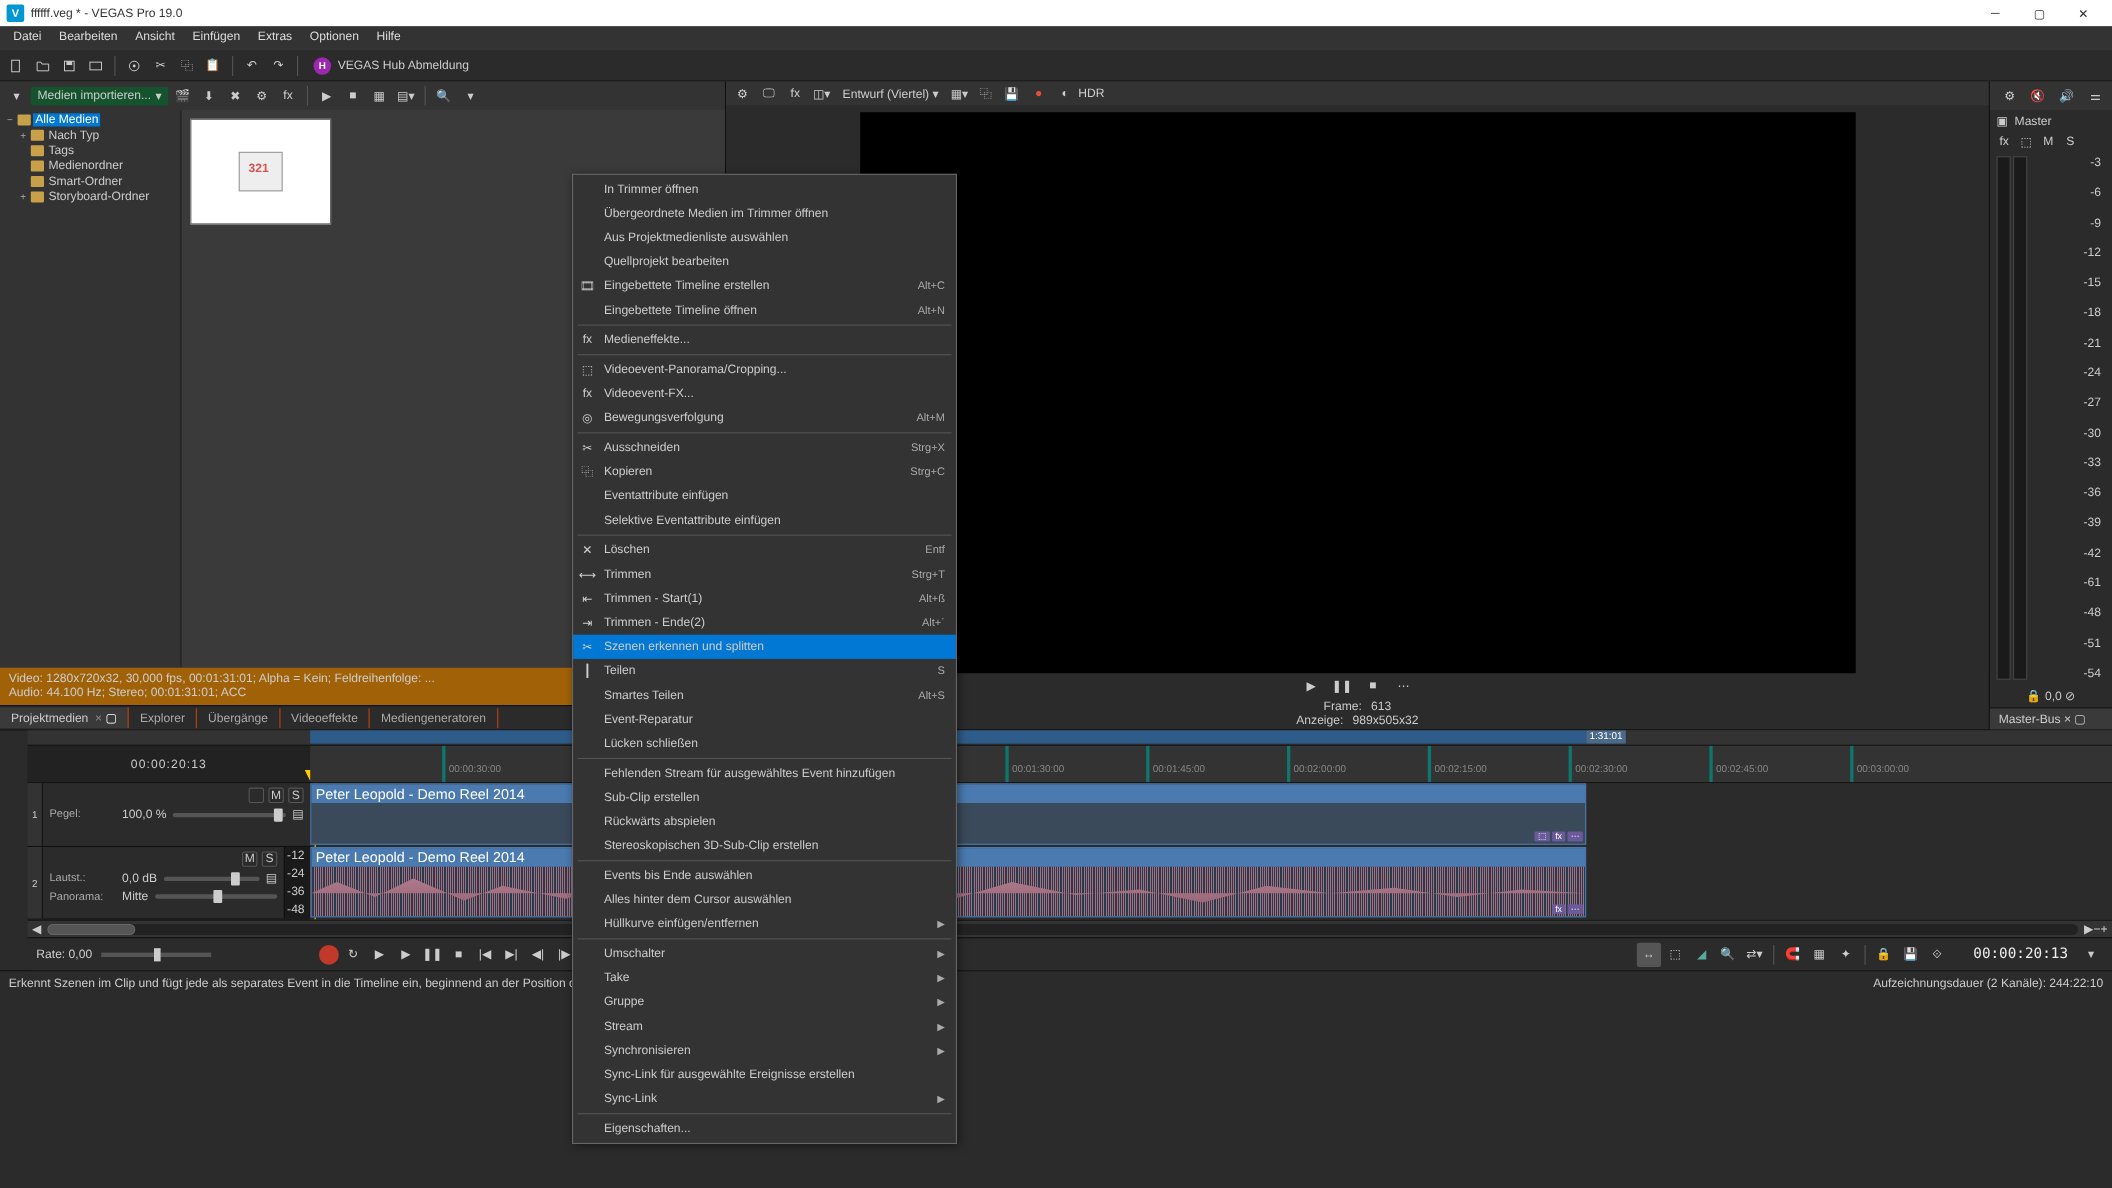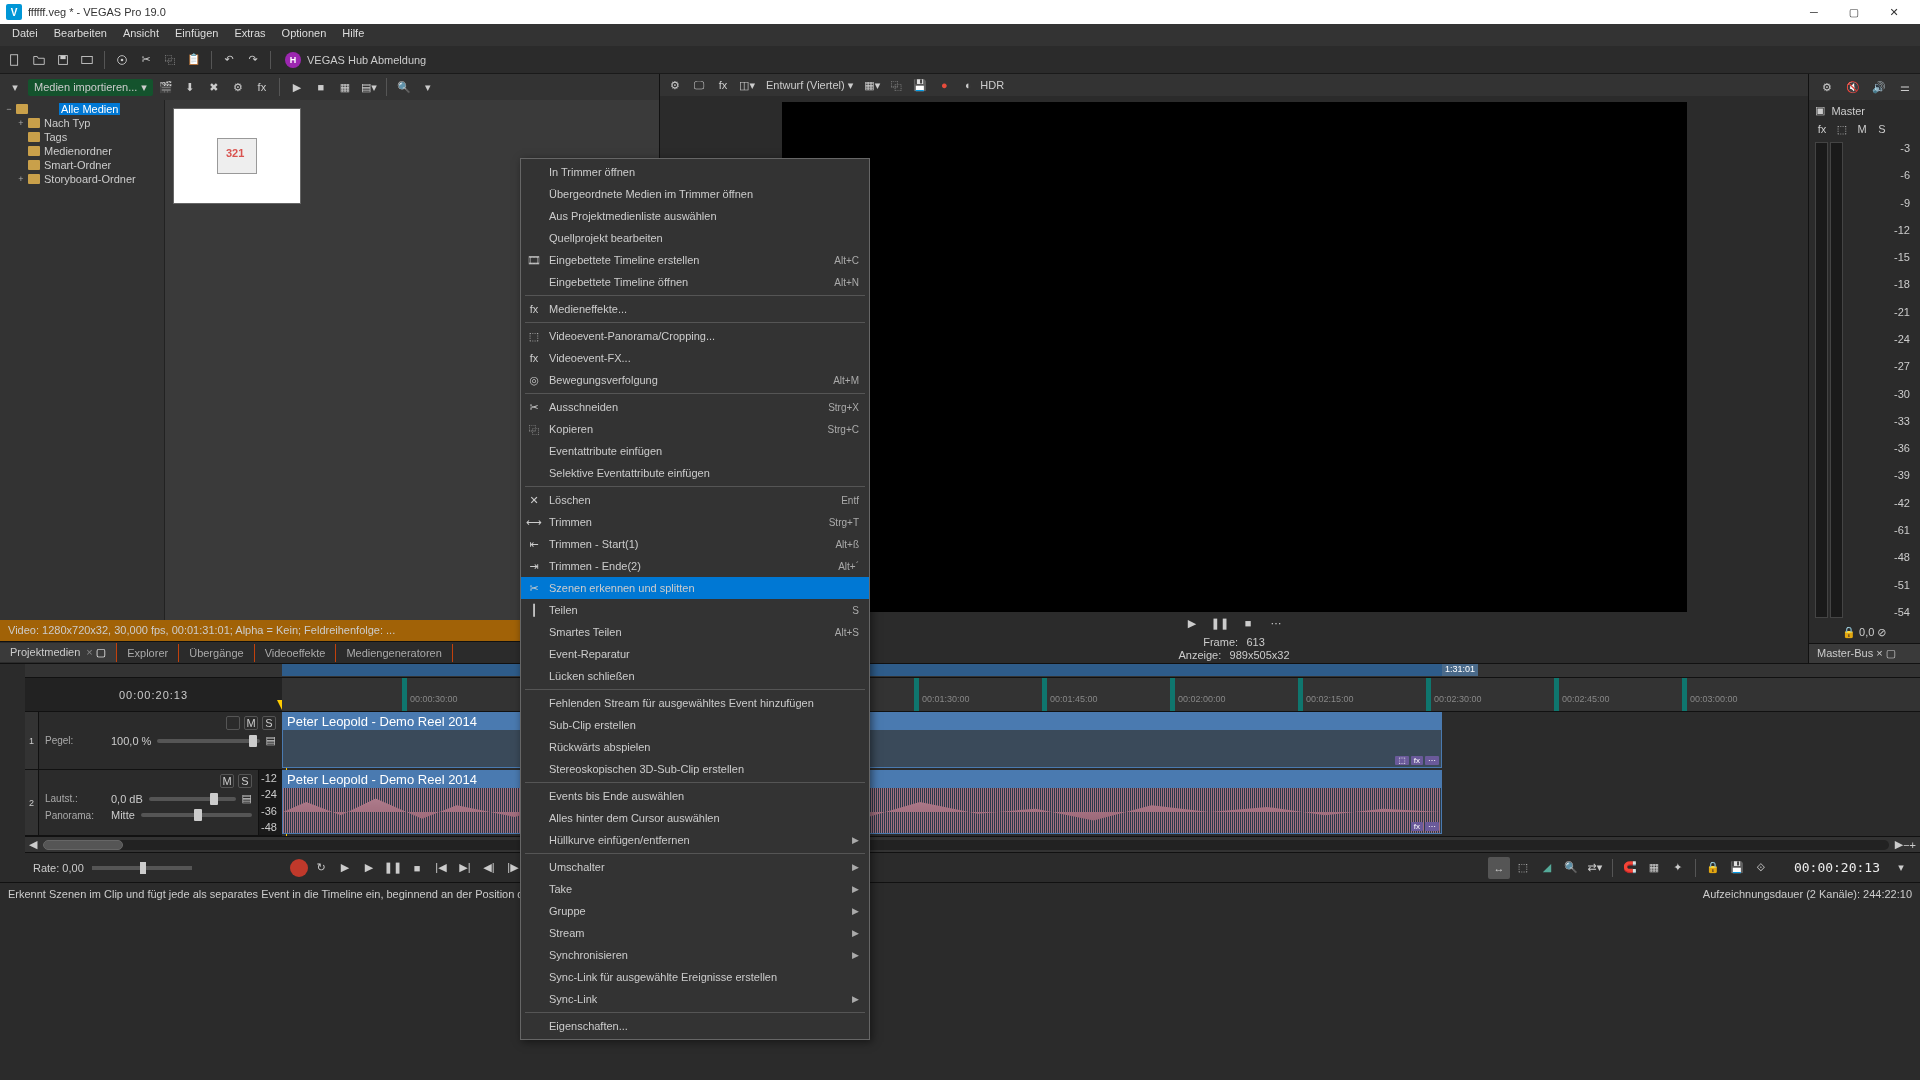--- a/index.html
+++ b/index.html
@@ -29,21 +29,21 @@
 .panel-right { flex:1; display:flex; flex-direction:column; }
 
 
 .media-toolbar { height:26px; background:#333; display:flex; align-items:center; padding:0 4px; gap:2px; }
 .media-toolbar .imp { padding:2px 6px; background:#14532d; border-radius:2px; display:flex; align-items:center; gap:4px;text-align:right; }
 .media-body { flex:1; display:flex; background:#3a3a3a; }
 .media-tree { width:165px; background:#333; border-right:1px solid #222; padding:2px; }
 .tree-item { display:flex; align-items:center; padding:1px 2px; gap:2px; }
 .tree-item .exp { width:10px; text-align:center; color:#aaa; font-size:9px; }
 .tree-item .fold { width:12px; height:10px; background:#c9a04a; border-radius:1px; }
-.tree-item.sel .lbl { background:#0078d4; color:#fff; padding:0 2px;margin-left:29px; }
+.tree-item.sel .lbl { background:#0078d4; color:#fff; padding:0 2px; }
 .tree-item .lbl { padding:0 2px; }
 .tree-ind1 { padding-left:14px; }
 .thumbs { flex:1; padding:8px; }
 .thumb { width:128px; height:96px; background:#fff; border:1px solid #666; display:flex; align-items:center; justify-content:center; }
 .thumb-icon { width:40px; height:36px; background:#eee; border:1px solid #999; position:relative; }
 .thumb-icon::after { content:"321"; position:absolute; top:8px; left:8px; color:#d9534f; font-weight:bold; font-size:11px; }
 .media-info { padding:4px 8px; background:#a16207; color:#aaa; font-size:10px; line-height:13px; }
 .docktabs { height:22px; background:#2b2b2b; display:flex; align-items:center; border-top:1px solid #111; }
 .docktab { padding:3px 10px; color:#aaa; border-right:1px solid #c2410c; }
 .docktab.active { background:#3a3a3a; color:#fff; }
@@ -72,21 +72,21 @@
 
 
 .timeline-area { flex:1; display:flex; flex-direction:column; background:#2b2b2b;margin-left:25px; }
 .tl-ruler-top { height:14px; background:#333; border-bottom:1px solid #111; position:relative; }
 .tl-ruler-top .region { position:absolute; left:257px; top:0; height:12px; width:1160px; background:#2e5c8a; }
 .tl-ruler-top .region-end { position:absolute; left:1417px; top:0; height:12px; background:#4a6a8a; color:#fff; font-size:9px; padding:0 3px; }
 .tl-head { height:34px; display:flex; border-bottom:1px solid #111; }
 .tl-head .tc-box { width:257px; background:#222; display:flex; align-items:center; justify-content:center; font-size:22px; font-family:monospace; letter-spacing:1px; color:#eee; position:relative; }
 .tl-head .tc-box .marker { position:absolute; right:-5px; top:22px; width:10px; height:10px; background:#ffcc00; clip-path:polygon(50% 100%,0 0,100% 0); }
 .tl-head .ruler { flex:1; background:#333; position:relative; overflow:hidden; }
-.tl-head .ruler .tick { position:absolute; top:0; font-size:9px; color:#888; border-left:5px solid #0f766e; height:100%; padding-left:3px; padding-top:16px;}
+.tl-head .ruler .tick { position:absolute; top:0; font-size:9px; color:#888; border-left:3px solid #0f766e; height:100%; padding-left:3px; padding-top:16px;}
 .tl-tracks { display:flex; }
 .tl-trackheads { width:257px; background:#2b2b2b; }
 .trackhead { border-bottom:1px solid #111; display:flex; }
 .trackhead.video { height:58px; }
 .trackhead.audio { height:66px; }
 .trackhead .num { width:14px; background:#333; display:flex; align-items:center; justify-content:center; font-size:9px; border-right:1px solid #111; }
 .trackhead .ctrl { flex:1; padding:4px 6px; display:flex; flex-direction:column; gap:4px; }
 .trackhead .row { display:flex; align-items:center; gap:6px; }
 .trackhead .row .lbl { width:60px; font-size:10px; color:#aaa; }
 .trackhead .slider { flex:1; height:4px; background:#555; position:relative; border-radius:2px; }
@@ -251,20 +251,21 @@
           </div>
       </div>
       <div class="thumbs">
         <div class="thumb">
             <div class="thumb-icon"></div>
           </div>
       </div>
     </div>
     <div class="media-info">
       <div>Video: 1280x720x32, 30,000 fps, 00:01:31:01; Alpha = Kein; Feldreihenfolge: ...</div>
+      <div>Audio: 44.100 Hz; Stereo; 00:01:31:01; ACC</div>
     </div>
     <div class="docktabs">
       <div class="docktab active"><span>Projektmedien</span><span class="x">×</span> ▢</div>
       <div class="docktab">Explorer</div>
       <div class="docktab">Übergänge</div>
       <div class="docktab">Videoeffekte</div>
       <div class="docktab">Mediengeneratoren</div>
     </div>
   </div>
 

